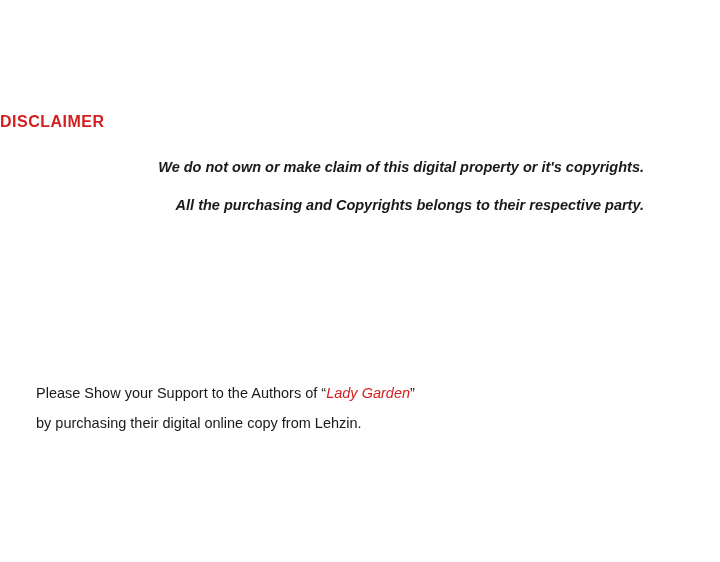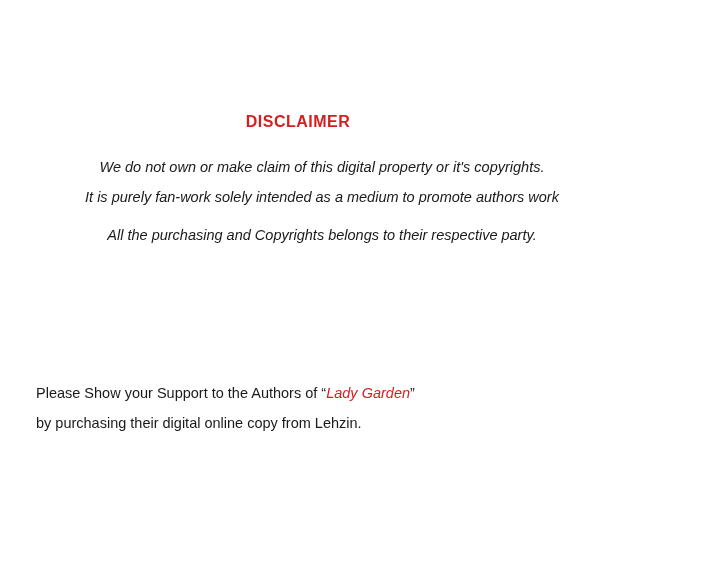--- a/index.html
+++ b/index.html
@@ -18,36 +18,36 @@
     position: relative;
     width: 720px;
     height: 562px;
     box-sizing: border-box;
   }
   .disclaimer-title {
     position: absolute;
     top: 113px;
     left: 0;
     width: 596px;
-    text-align: center;
     font-size: 16px;
     font-weight: bold;
     color: #d31f1f;
     letter-spacing: 0.5px;
   }
   .disclaimer-body {
     position: absolute;
     top: 152px;
     left: 0;
     width: 644px;
-    text-align: center;
+    text-align: right;
     font-style: italic;
     font-size: 14.5px;
     line-height: 30px;
     color: #1a1a1a;
+    font-weight: bold;
   }
   .disclaimer-body .line {
     display: block;
   }
   .disclaimer-body .spacer {
     display: block;
     height: 8px;
   }
   .support-block {
     position: absolute;
@@ -70,21 +70,20 @@
 </style>
 </head>
 <body>
 
 <div class="page">
 
   <div class="disclaimer-title">DISCLAIMER</div>
 
   <div class="disclaimer-body">
     <span class="line">We do not own or make claim of this digital property or it's copyrights.</span>
-    <span class="line">It is purely fan-work solely intended as a medium to promote authors work</span>
     <span class="spacer"></span>
     <span class="line">All the purchasing and Copyrights belongs to their respective party.</span>
   </div>
 
   <div class="support-block">
     <span class="line"><span>Please Show your Support to the Authors of “</span><span class="title-highlight">Lady Garden</span><span>”</span></span>
     <span class="line">by purchasing their digital online copy from Lehzin.</span>
   </div>
 
 </div>

